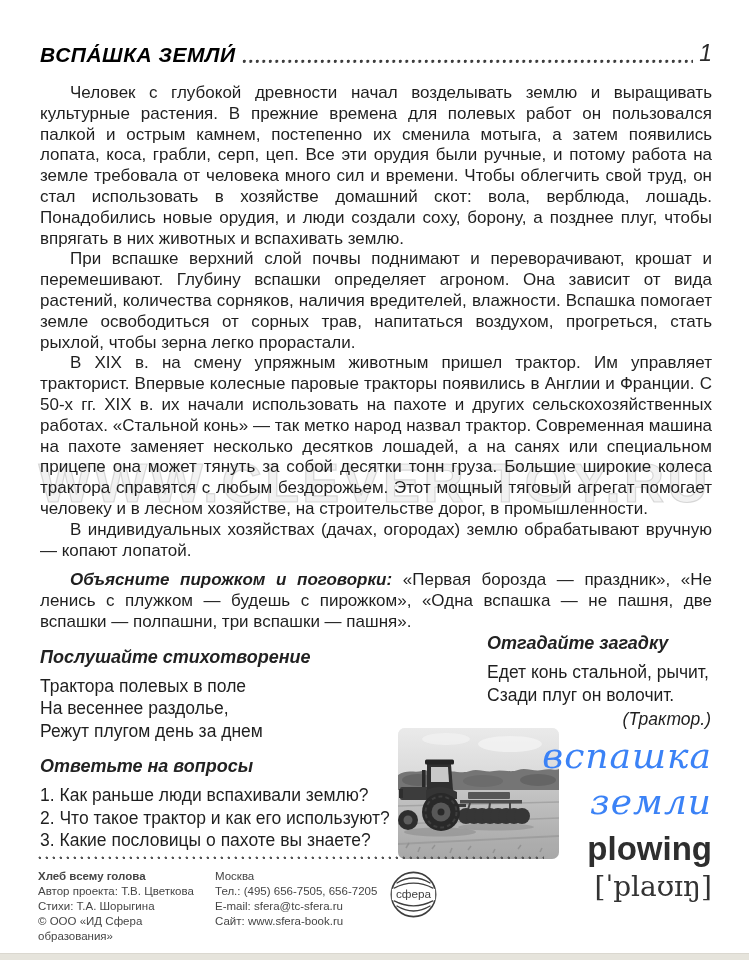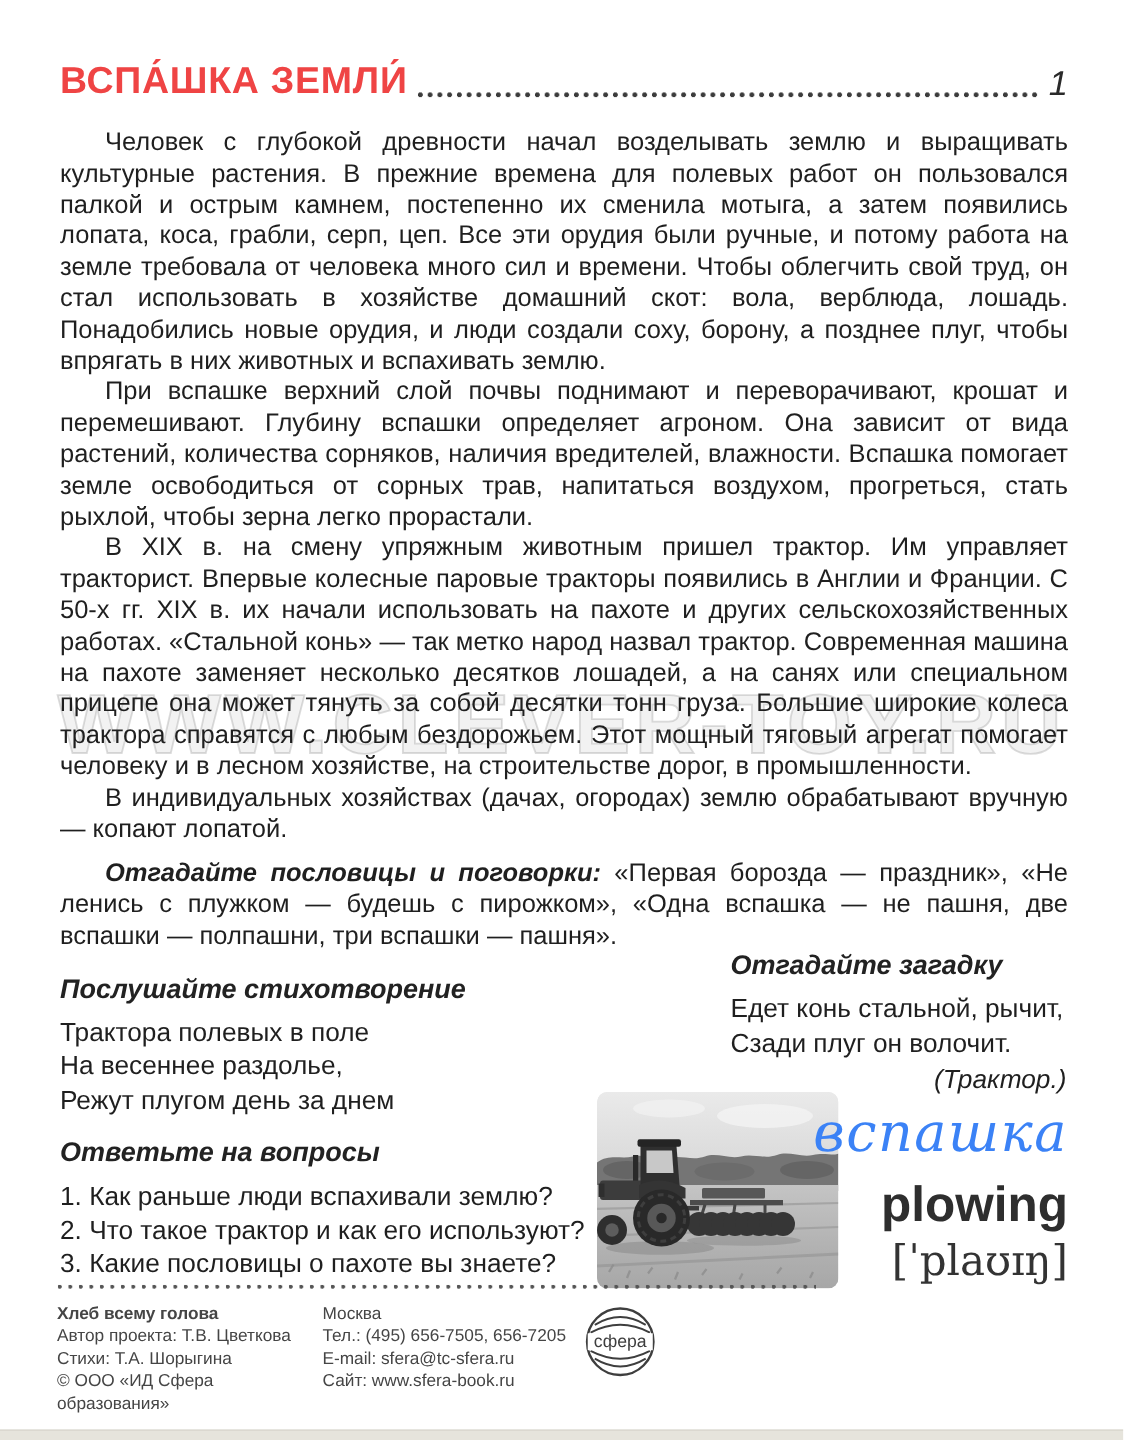--- a/index.html
+++ b/index.html
@@ -8,22 +8,22 @@
     width:749px;height:960px;
     background:#ffffff;
     font-family:"Liberation Sans",sans-serif;
     color:#1f1f1f;
     overflow:hidden;
   }
   .content{position:absolute;left:40px;right:37px;top:40px;}
   
   .header{display:flex;align-items:flex-end;margin-bottom:16px;}
   .page-title{
-    font-size:25px;font-weight:bold;
-    letter-spacing:.5px;color:#ef4444;white-space:nowrap;
+    font-size:21px;font-weight:bold;font-style:italic;
+    letter-spacing:.5px;color:#000000;white-space:nowrap;
   }
   .leader{
     flex:1;height:5px;margin:0 6px 3px 6px;
     background-image:radial-gradient(circle at 2.2px 2.2px,#3c3c3c 1.45px,transparent 1.8px);
     background-size:6.5px 5px;background-repeat:repeat-x;
   }
   .page-number{font-size:23px;font-style:italic;color:#2a2a2a;}
   
   .article p{
     margin:0;font-size:17px;line-height:20.8px;
@@ -107,21 +107,21 @@
       <span class="page-title">ВСПА́ШКА ЗЕМЛИ́</span>
       <span class="leader"></span>
       <span class="page-number">1</span>
     </div>
 
     <div class="article">
       <p><span class="seg-n">Человек с глубокой древности начал возделывать землю и выращивать культурные растения. В прежние времена для полевых работ он пользовался палкой и острым камнем, постепенно их сменила мотыга, а затем появились лопата, коса, грабли, серп, цеп. Все эти орудия были ручные, и потому работа на земле требовала от человека много сил и времени. Чтобы облегчить свой труд, он стал использовать в хозяйстве домашний скот: вола, верблюда, лошадь. Понадобились новые орудия, и люди создали соху, борону, а позднее плуг, чтобы впрягать в них животных и вспахивать землю.</span></p>
       <p><span class="seg-n">При вспашке верхний слой почвы поднимают и переворачивают, крошат и перемешивают. Глубину вспашки определяет </span><span class="seg-i">агроном.</span><span class="seg-n"> Она зависит от вида растений, количества сорняков, наличия вредителей, влажности. Вспашка помогает земле освободиться от сорных трав, напитаться воздухом, прогреться, стать рыхлой, чтобы зерна легко прорастали.</span></p>
       <p><span class="seg-n">В XIX в. на смену упряжным животным пришел </span><span class="seg-i">трактор.</span><span class="seg-n"> Им управляет </span><span class="seg-i">тракторист.</span><span class="seg-n"> Впервые колесные паровые тракторы появились в Англии и Франции. С 50-х гг. XIX в. их начали использовать на пахоте и других сельскохозяйственных работах. «Стальной конь» — так метко народ назвал трактор. Современная машина на пахоте заменяет несколько десятков лошадей, а на санях или специальном прицепе она может тянуть за собой десятки тонн груза. Большие широкие колеса трактора справятся с любым бездорожьем. Этот мощный тяговый агрегат помогает человеку и в лесном хозяйстве, на строительстве дорог, в промышленности.</span></p>
       <p><span class="seg-n">В индивидуальных хозяйствах (дачах, огородах) землю обрабатывают вручную — копают </span><span class="seg-i">лопатой.</span></p>
-      <p class="proverbs"><span class="seg-bi">Отгадайте пословицы и поговорки: </span><span class="seg-n">«Первая борозда — праздник», «Не ленись с плужком — будешь с пирожком», «Одна вспашка — не пашня, две вспашки — полпашни, три вспашки — пашня».</span></p>
+      <p class="proverbs"><span class="seg-bi">Объясните пирожком и поговорки: </span><span class="seg-n">«Первая борозда — праздник», «Не ленись с плужком — будешь с пирожком», «Одна вспашка — не пашня, две вспашки — полпашни, три вспашки — пашня».</span></p>
     </div>
 
     <div class="left-col">
       <div class="sec-heading">Послушайте стихотворение</div>
       <div>
         <div class="poem-line">Трактора полевых в поле</div>
         <div class="poem-line">На весеннее раздолье,</div>
         <div class="poem-line">Режут плугом день за днем</div>
       </div>
       <div class="sec-heading">Ответьте на вопросы</div>
@@ -191,20 +191,21 @@
       <circle cx="43" cy="84" r="9.5" fill="#57554b"></circle>
       <circle cx="43" cy="84" r="3.5" fill="#26251f"></circle>
       <circle cx="10" cy="92" r="10" fill="#2b2a24"></circle>
       <circle cx="10" cy="92" r="4.5" fill="#5c5a4f"></circle>
       <path d="M8,120 l3,-5 M20,124 l2,-5 M34,121 l3,-4 M52,125 l2,-5 M70,122 l3,-4 M95,125 l2,-4 M120,121 l3,-4 M142,124 l2,-4" stroke="#8e8b80" stroke-width="1.5" opacity="0.8"></path>
     </svg>
   </div>
 
   <div class="vocab">
     <div class="vocab-ru">вспашка</div>
+    <div class="vocab-ru">земли</div>
     <div class="vocab-en">plowing</div>
     <div class="vocab-tr">[ˈplaʊɪŋ]</div>
   </div>
 
   <div class="divider"></div>
 
   <div class="footer">
     <div class="fcol1">
       <div class="bold">Хлеб всему голова</div>
       <div>Автор проекта: Т.В. Цветкова</div>

